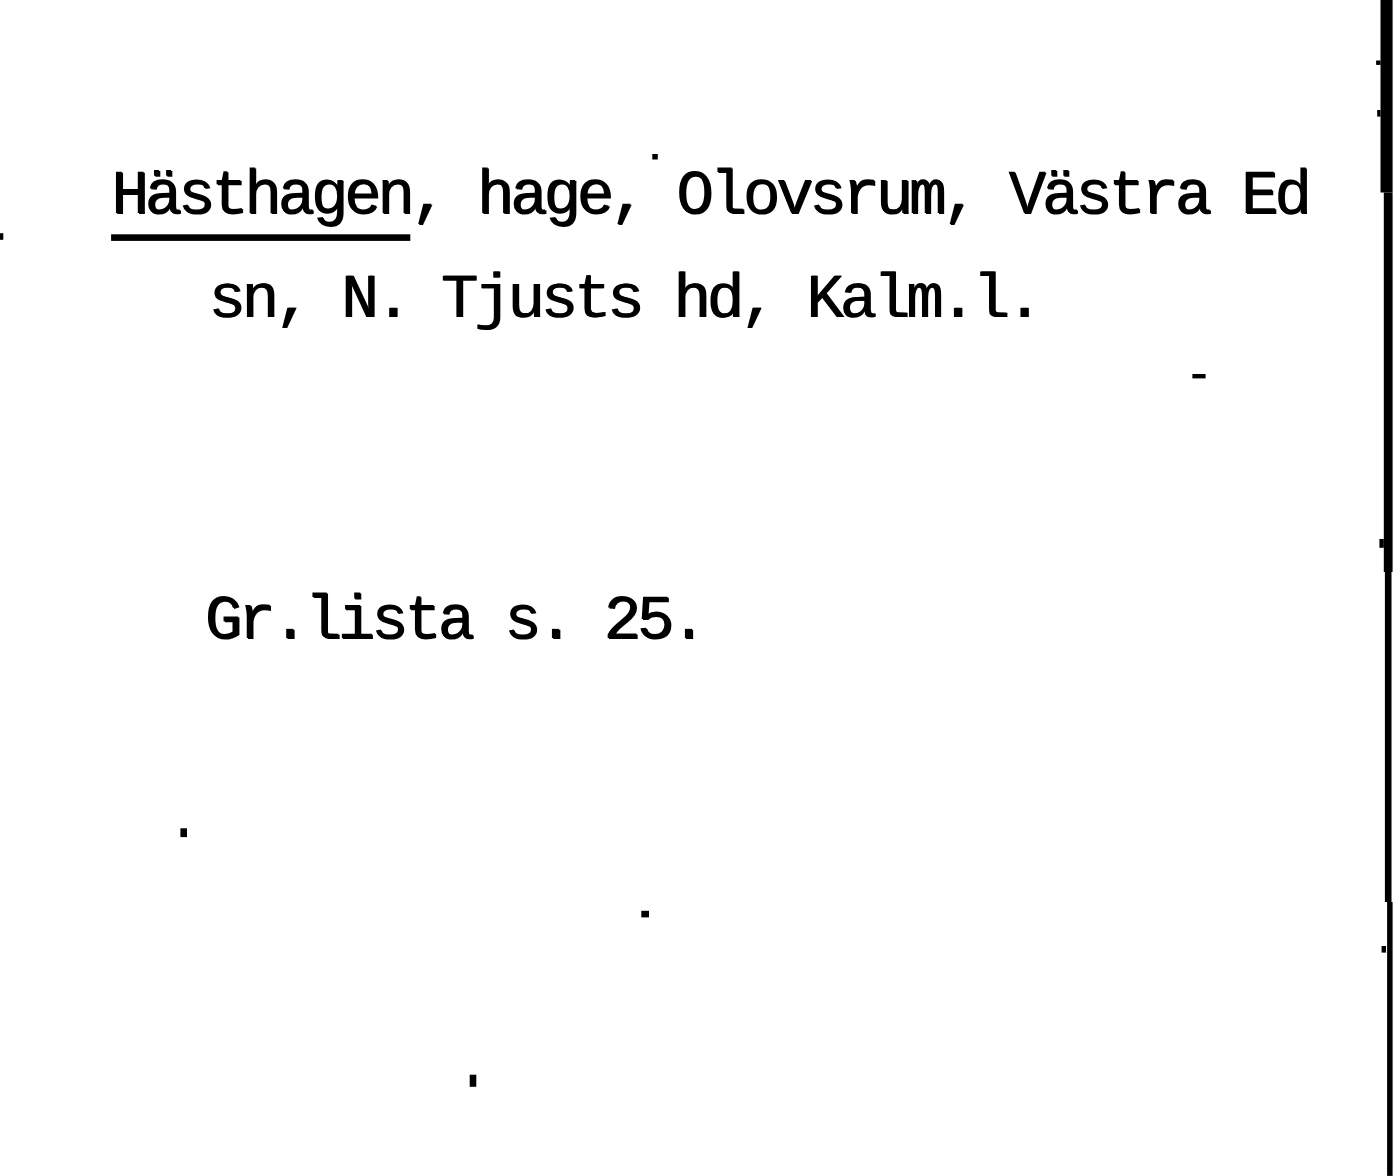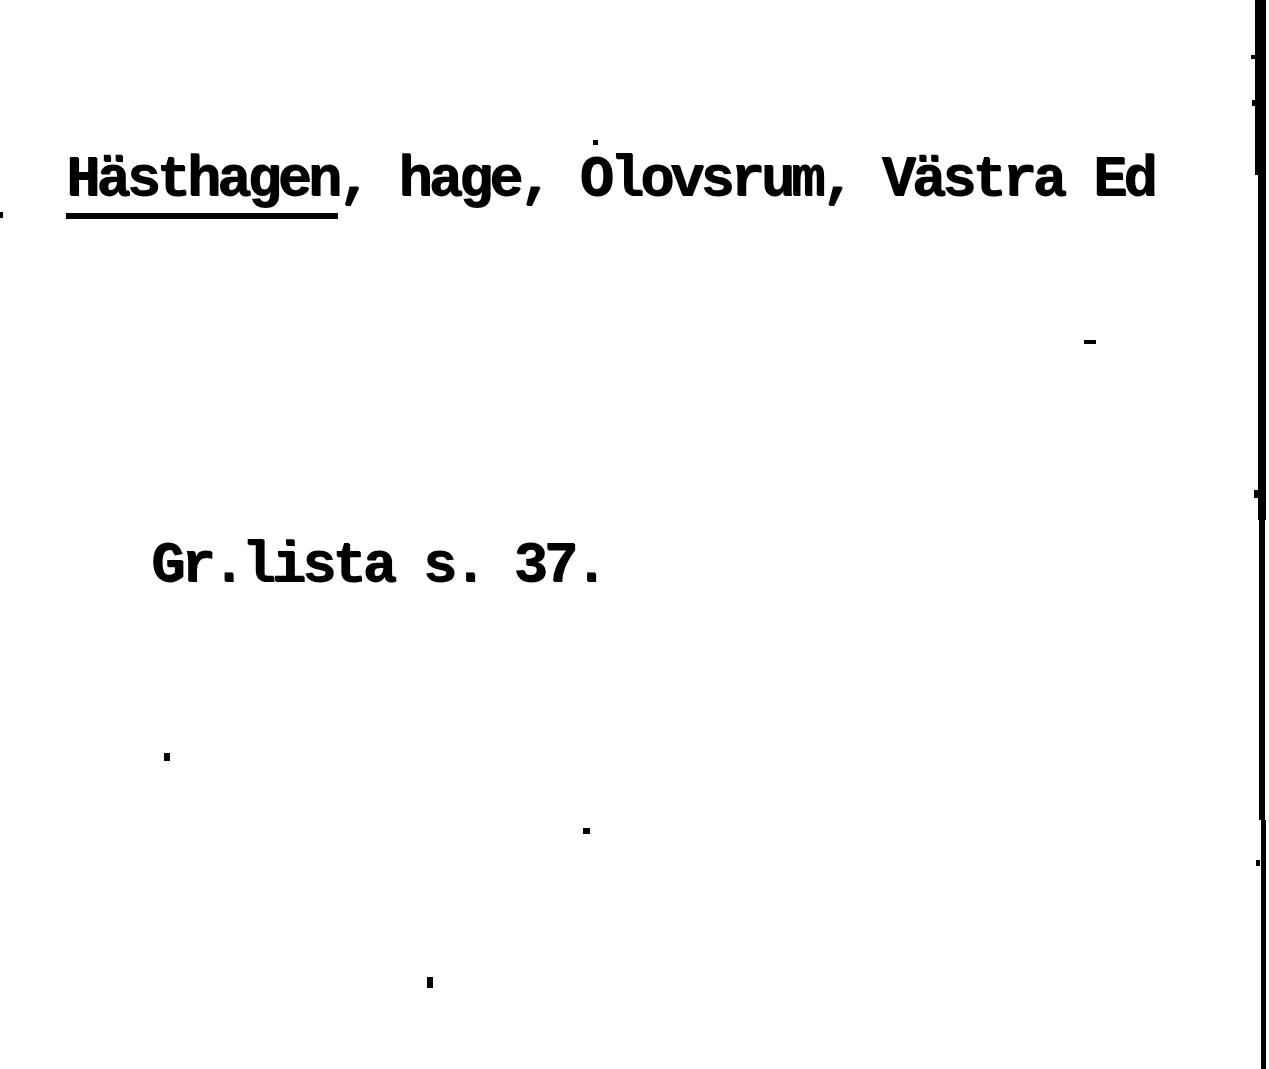--- a/index.html
+++ b/index.html
@@ -10,24 +10,25 @@
     position: relative;
     overflow: hidden;
     font-family: "Liberation Mono", "DejaVu Sans Mono", monospace;
   }
   .card { position:absolute; inset:0; }
   .line {
     position: absolute;
     white-space: pre;
     font-size: 57px;
     letter-spacing: -4px;
-    font-weight: 700;
+    font-weight: 400;
     color: var(--ink);
     text-shadow: 1px 0.5px 0 var(--ink);
     line-height: 1;
+    margin-left: 35px;
   }
   .line1 { left:66px;  top:152px; }
   .line2 { left:154px; top:246px; }
   .line3 { left:151px; top:443px; }
   .line4 { left:151px; top:538px; }
   .headword {
     border-bottom: 6px solid var(--ink);
     padding-bottom: 1px;
   }
   .speck { position:absolute; background: var(--ink); }
@@ -47,23 +48,24 @@
   .n3 { left:1254px; top:490px; width:4px; height:8px; }
   .n4 { left:1256px; top:860px; width:4px; height:6px; }
 </style>
 </head>
 <body>
 
 <div class="card">
 
   <div class="line line1"><span class="headword">Hästhagen</span><span>, hage, Olovsrum, Västra Ed</span></div>
 
+  <div class="line line2">sn, N. Tjusts hd, Kalm.l.</div>
 
 
-  <div class="line line4">Gr.lista s. 37.</div>
+  <div class="line line4">Gr.lista s. 25.</div>
 
   <div class="speck sp1"></div>
   <div class="speck sp2"></div>
   <div class="speck sp3"></div>
   <div class="speck sp4"></div>
   <div class="speck sp5"></div>
   <div class="speck sp6"></div>
 
   <div class="edge e1"></div>
   <div class="edge e2"></div>

